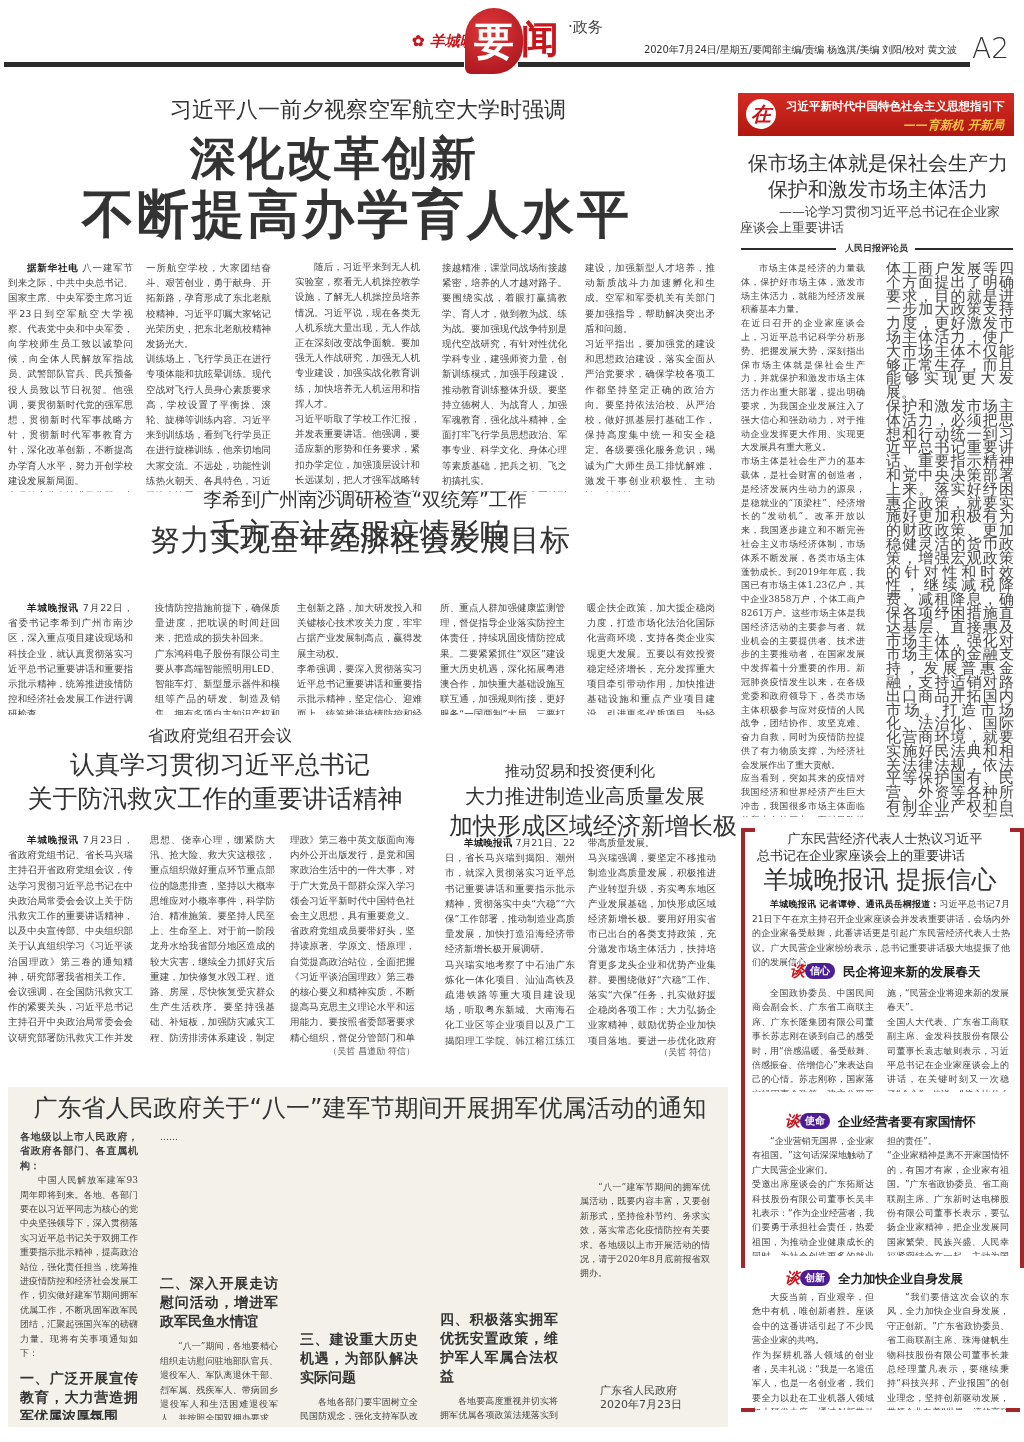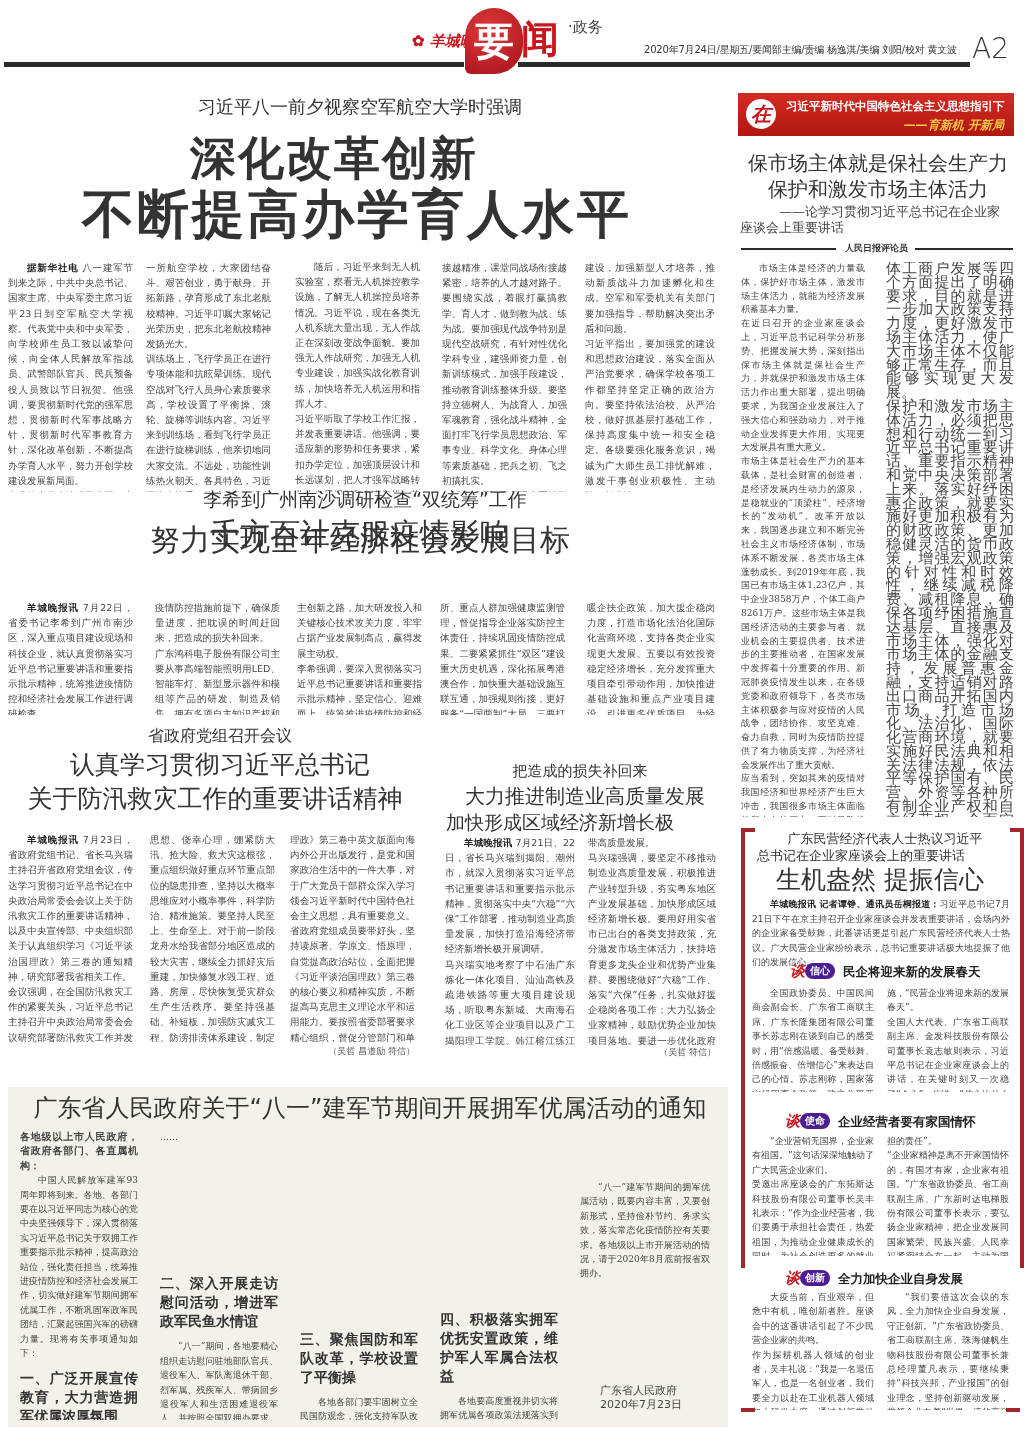--- a/index.html
+++ b/index.html
@@ -45,21 +45,21 @@
 <div class="logo-text">
   <span style="font-style:normal;">✿</span>
   <span>羊城晚报</span>
 </div>
 <div class="yao-badge">要</div>
 <div class="wen">闻</div>
 <div class="section">·政务</div>
 <div class="meta">2020年7月24日/星期五/要闻部主编/责编 杨逸淇/美编 刘阳/校对 黄文波</div>
 <div class="page-no">A2</div>
 
-<div class="abs kicker" style="left:100px;top:95px;width:520px;font-size:18px;">习近平八一前夕视察空军航空大学时强调</div>
+<div class="abs kicker" style="left:108px;top:95px;width:520px;font-size:22px;">习近平八一前夕视察空军航空大学时强调</div>
 <div class="abs main-head" style="left:190px;top:128px;font-size:46px;letter-spacing:2px;">深化改革创新</div>
 <div class="abs main-head" style="left:82px;top:180px;font-size:52px;letter-spacing:3px;">不断提高办学育人水平</div>
 
 <div class="col" style="left:8px;top:260px;width:125px;height:232px;">
   <p><span class="lead">据新华社电</span> <span style="white-space:pre-line;">八一建军节到来之际，中共中央总书记、国家主席、中央军委主席习近平23日到空军航空大学视察。代表党中央和中央军委，向学校师生员工致以诚挚问候，向全体人民解放军指战员、武警部队官兵、民兵预备役人员致以节日祝贺。他强调，要贯彻新时代党的强军思想，贯彻新时代军事战略方针，贯彻新时代军事教育方针，深化改革创新，不断提高办学育人水平，努力开创学校建设发展新局面。
 七月的东北大地满目葱翠，生机盎然。上午10时许，习近平来到空军航空大学。在学校航空馆，习近平察看了东北老航校精神展陈和学校建设情况展陈。东北老航校是中国共产党创办的第</span></p>
 </div>
 <div class="col" style="left:146px;top:260px;width:125px;height:232px;">
   <p style="white-space:pre-line;text-indent:0;">一所航空学校，大家团结奋斗、艰苦创业，勇于献身、开拓新路，孕育形成了东北老航校精神。习近平叮嘱大家铭记光荣历史，把东北老航校精神发扬光大。
 训练场上，飞行学员正在进行专项体能和抗眩晕训练。现代空战对飞行人员身心素质要求高，学校设置了平衡操、滚轮、旋梯等训练内容。习近平来到训练场，看到飞行学员正在进行旋梯训练，他亲切地同大家交流。不远处，功能性训练热火朝天、各具特色，习近平边走边看。抗眩荷能力训考一体机是学校自主研发的训练器械，学员们练得很投入。习近平看得很仔细。习近平勉励飞行学员好好学习，刻苦训练，科学训练，早日成为蓝天雄鹰，为强军兴军贡献力量。</p>
@@ -115,23 +115,23 @@
 </div>
 <div class="col" style="left:150px;top:832px;width:125px;height:216px;">
   <p style="white-space:pre-line;text-indent:0;">思想、侥幸心理，绷紧防大汛、抢大险、救大灾这根弦，重点组织做好重点环节重点部位的隐患排查，坚持以大概率思维应对小概率事件，科学防治、精准施策。要坚持人民至上、生命至上。对于前一阶段龙舟水给我省部分地区造成的较大灾害，继续全力抓好灾后重建，加快修复水毁工程、道路、房屋，尽快恢复受灾群众生产生活秩序。要坚持强基础、补短板，加强防灾减灾工程、防涝排涝体系建设，制定完善应对超标准洪水的方案预案，全面提高灾害防御能力。要压实工作责任，进一步加强组织领导，强化协同合力，坚决做到守土有责、守土负责、守土尽责。
 会议强调，《习近平谈治国</p>
 </div>
 <div class="col" style="left:290px;top:832px;width:125px;height:230px;">
   <p style="white-space:pre-line;text-indent:0;height:212px;overflow:hidden;">理政》第三卷中英文版面向海内外公开出版发行，是党和国家政治生活中的一件大事，对于广大党员干部群众深入学习领会习近平新时代中国特色社会主义思想，具有重要意义。省政府党组成员要带好头，坚持读原著、学原文、悟原理，自觉提高政治站位，全面把握《习近平谈治国理政》第三卷的核心要义和精神实质，不断提高马克思主义理论水平和运用能力。要按照省委部署要求精心组织，督促分管部门和单位采取多种方式进行深入学习，确保学习贯彻习近平新时代中国特色社会主义思想入脑入心、走深走实，推动全省政府系统学习宣传贯彻工作取得扎实成效。</p>
   <div class="byline">（吴哲 昌道励 符信）</div>
 </div>
 
-<div class="abs kicker" style="left:480px;top:762px;width:200px;font-size:15px;">把造成的损失补回来</div>
+<div class="abs kicker" style="left:480px;top:762px;width:200px;font-size:15px;">推动贸易和投资便利化</div>
 <div class="abs kicker" style="left:440px;top:783px;width:290px;font-size:20px;">大力推进制造业高质量发展</div>
-<div class="abs kicker" style="left:415px;top:810px;width:290px;font-size:19px;">加快形成区域经济新增长极</div>
+<div class="abs kicker" style="left:448px;top:810px;width:290px;font-size:24px;">加快形成区域经济新增长极</div>
 
 <div class="col" style="left:445px;top:835px;width:130px;height:210px;">
   <p><span class="lead">羊城晚报讯</span> <span style="white-space:pre-line;">7月21日、22日，省长马兴瑞到揭阳、潮州市，就深入贯彻落实习近平总书记重要讲话和重要指示批示精神，贯彻落实中央“六稳”“六保”工作部署，推动制造业高质量发展，加快打造沿海经济带经济新增长极开展调研。
 马兴瑞实地考察了中石油广东炼化一体化项目、汕汕高铁及疏港铁路等重大项目建设现场，听取粤东新城、大南海石化工业区等企业项目以及广工揭阳理工学院、韩江榕江练江水系连通工程等社会民生项目建设情况。他强调，要科学统筹、系统谋划，以制造业为重点，加大政策支持力度，激发市场主体活力，加快推动粤东地区重大产业项目和工业园区建设，以系统性前瞻性战略性思维谋划推动沿海经济</span></p>
 </div>
 <div class="col" style="left:588px;top:835px;width:128px;height:226px;">
   <p style="white-space:pre-line;text-indent:0;height:210px;overflow:hidden;">带高质量发展。
 马兴瑞强调，要坚定不移推动制造业高质量发展，积极推进产业转型升级，夯实粤东地区产业发展基础，加快形成区域经济新增长极。要用好用实省市已出台的各类支持政策，充分激发市场主体活力，扶持培育更多龙头企业和优势产业集群。要围绕做好“六稳”工作、落实“六保”任务，扎实做好援企稳岗各项工作；大力弘扬企业家精神，鼓励优势企业加快项目落地。要进一步优化政府服务，千方百计扩大有效投资，增强发展后劲。要切实加强民生保障，从解决群众最关心的问题入手，加快补齐粤东高等教育短板，培养更多实用型理工科人才，为高质量发展提供人才支撑。
 省领导张虎参加有关活动。</p>
   <div class="byline">（吴哲 符信）</div>
@@ -145,21 +145,21 @@
   <p>中国人民解放军建军93周年即将到来。各地、各部门要在以习近平同志为核心的党中央坚强领导下，深入贯彻落实习近平总书记关于双拥工作重要指示批示精神，提高政治站位，强化责任担当，统筹推进疫情防控和经济社会发展工作，切实做好建军节期间拥军优属工作，不断巩固军政军民团结，汇聚起强国兴军的磅礴力量。现将有关事项通知如下：</p>
   <div class="sec-head" style="font-family:'DejaVu Sans',sans-serif;">一、广泛开展宣传教育，大力营造拥军优属浓厚氛围</div>
 
 </div>
 <div class="col kai" style="left:160px;top:1130px;width:118px;height:290px;font-size:9px;line-height:14.4px;">
   <p style="text-indent:0;">……</p>
   <div class="sec-head" style="font-family:'DejaVu Sans',sans-serif;margin-top:130px;">二、深入开展走访慰问活动，增进军政军民鱼水情谊</div>
   <p>“八一”期间，各地要精心组织走访慰问驻地部队官兵、退役军人、军队离退休干部、烈军属、残疾军人、带病回乡退役军人和生活困难退役军人，并按照全国双拥办要求，重点走访慰问边海防和高山海岛等艰苦偏远地区驻军部队官兵，切实帮助解决实际困难。要结合纪念建党99周年和新一轮双拥模范城（县）命名表彰活动，在常态化做好疫情防控的同时，组织座谈会、报告会等活动，丰富双拥工作形式，巩固军政军民团结。要广泛动员社会各界、各行业、新经济组织和新社会组织参与双拥共建和走访慰问活动，进一步扩大双拥工作的群众基础和社会基础。</p>
 </div>
 <div class="col kai" style="left:300px;top:1130px;width:118px;height:290px;font-size:9px;line-height:14.4px;">
-  <div class="sec-head" style="font-family:'DejaVu Sans',sans-serif;margin-top:200px;">三、聚焦国防和军队改革，学校设置了平衡操</div>
+  <div class="sec-head" style="font-family:'DejaVu Sans',sans-serif;margin-top:200px;">三、建设重大历史机遇，为部队解决实际问题</div>
   <p>各地各部门要牢固树立全民国防观念，强化支持军队改革和服务练兵备战意识，推动双拥工作向服务备战打仗聚焦，协同多方力量集中力量为部队办实事、解难题，支持营区基础设施配套建设，特别是要对标聚焦移防、新调整组建部队解决战备训练、工作生活等方面的实际困难。要扎实做好拥军支前工作，积极支持部队完成战备执勤、抢险救灾、处突维稳等多样化任务行动，配合做好交通运输、安全警戒、物资供应等各项保障工作。加大科技、教育和智力拥军力度，为官兵学习成才创造条件，有效提升部队战斗力。引导更多社会力量参与到拥军工作中来，踊跃开展行业拥军和社会化拥军活动，激励广大官兵安心服役、建功立业。</p>
 </div>
 <div class="col kai" style="left:440px;top:1130px;width:118px;height:290px;font-size:9px;line-height:14.4px;">
   <div class="sec-head" style="font-family:'DejaVu Sans',sans-serif;margin-top:180px;">四、积极落实拥军优抚安置政策，维护军人军属合法权益</div>
   <p>各地要高度重视并切实将拥军优属各项政策法规落实到位，着力解决退役军人安置、军属随军就业、子女入学转学等方面的问题，积极为边海防和高山海岛等艰苦偏远地区驻军部队官兵家属搞优解难，解除部队官兵后顾之忧。要巩固推广“军人依法优先”做法成果，确保军人依法享受公共服务优先优待，不断提升军人荣誉感、自豪感。开展实用技能培训，组织专场招聘活动，大力扶持退役军人就业创业。落实各项优抚政策，积极为老红军、烈军属、残疾军人和老复员军人等重点优抚对象做好事、办实事，解决生活、医疗、住房等方面的实际困难，切实维护军人军属和优抚对象的合法权益。</p>
 </div>
 <div class="col kai" style="left:580px;top:1130px;width:130px;height:290px;font-size:9px;line-height:14.4px;">
   <p style="height:200px;overflow:hidden;margin-top:50px;">“八一”建军节期间的拥军优属活动，既要内容丰富，又要创新形式，坚持俭朴节约、务求实效，落实常态化疫情防控有关要求。各地级以上市开展活动的情况，请于2020年8月底前报省双拥办。</p>
   <div style="font-family:'DejaVu Sans',sans-serif;font-size:11px;padding-left:20px;margin-top:4px;">广东省人民政府</div>
   <div style="font-family:'DejaVu Sans',sans-serif;font-size:11px;padding-left:20px;">2020年7月23日</div>
@@ -186,21 +186,21 @@
 </div>
 <div class="col kai" style="left:886px;top:262px;width:128px;height:555px;font-size:15px;line-height:13.8px;">
   <p style="white-space:pre-line;text-indent:0;">体工商户发展等四个方面提出了明确要求，目的就是进一步加大政策支持力度，更好激发市场主体活力，使广大市场主体不仅能够正常生存，而且能够实现更大发展。
 保护和激发市场主体活力，必须把思想和行动统一到习近平总书记重要讲话、重要指示精神和党中央决策部署上来。落实好纾困惠企政策，就要实施好更加积极有为的财政政策、更加稳健灵活的货币政策，增强宏观政策的针对性和时效性，继续减税降费、减租降息，确保各项纾困措施直达基层、直接惠及市场主体，强化对市场主体的金融支持，发展普惠金融，支持适销对路出口商品开拓国内市场。打造市场化、法治化、国际化营商环境，就要实施好民法典和相关法律法规，依法平等保护国有、民营、外资等各种所有制企业产权和自主经营权，全面实施市场准入负面清单制度，实施好外商投资法，放宽市场准入，推动贸易和投资便利化。构建亲清政商关系，就是充分发挥市场在资源配置中的决定性作用，更好发挥政府作用，更多提供优质公共服务，支持企业家以恒心办恒业，扎根中国市场，深耕中国市场。各级领导干部要光明磊落同企业交往，了解企业家所思所想、所困所忧，涉企政策制定要多听企业家意见和建议，同时要坚决防止权钱交易、商业贿赂等问题损害政商关系和营商环境。高度重视支持个体工商户发展，就要积极帮助个体工商户解决租金、税费、社保、融资等方面难题，提供更直接更有效的政策帮扶。
 中国经济是一片大海，大海之大就在于韧性强、潜力足、回旋余地大，亿万市场主体能够活力迸发，我国经济发展就会拥有源源不断的澎湃动能。千方百计把市场主体保护好，不断激发市场主体创造活力，充分释放我国发展的巨大潜力和强大动能，我们就一定能够夺取全年经济发展好成绩，进一步巩固我国经济稳中向好、长期向好的基本趋势。</p>
 </div>
 
 <div class="red-box"></div>
 <div class="abs" style="left:760px;top:830px;width:250px;text-align:center;font-size:13px;color:#333;">广东民营经济代表人士热议习近平</div>
 <div class="abs" style="left:757px;top:847px;font-size:13px;color:#333;">总书记在企业家座谈会上的重要讲话</div>
-<div class="abs" style="left:750px;top:863px;width:260px;text-align:center;font-size:25px;color:#333;">生机盎然 提振信心</div>
+<div class="abs" style="left:750px;top:863px;width:260px;text-align:center;font-size:25px;color:#333;">羊城晚报讯 提振信心</div>
 <div class="col" style="left:752px;top:897px;width:258px;height:78px;font-size:9px;line-height:14.5px;">
   <p><span class="lead">羊城晚报讯 记者谭铮、通讯员岳桐报道：</span><span>习近平总书记7月21日下午在京主持召开企业家座谈会并发表重要讲话，会场内外的企业家备受鼓舞，此番讲话更是引起广东民营经济代表人士热议。广大民营企业家纷纷表示，总书记重要讲话极大地提振了他们的发展信心。</span></p>
 </div>
 
 <div class="sub-head" style="left:790px;top:962px;">
   <span class="talk-tag">谈</span><span class="talk-pill">信心</span><span>民企将迎来新的发展春天</span>
 </div>
 <div class="col" style="left:752px;top:986px;width:122px;height:106px;font-size:9px;line-height:14.4px;">
   <p>全国政协委员、中国民间商会副会长、广东省工商联主席、广东长隆集团有限公司董事长苏志刚在谈到自己的感受时，用“倍感温暖、备受鼓舞、倍感振奋、倍增信心”来表达自己的心情。苏志刚称，国家落实纾困惠企政策，建立公平开放透明的法治化营商环境的决心非常坚定，势必会在金融、财税、营商环境等领域制定更加具体的支持民营企业发展的政策措</p>
 </div>

